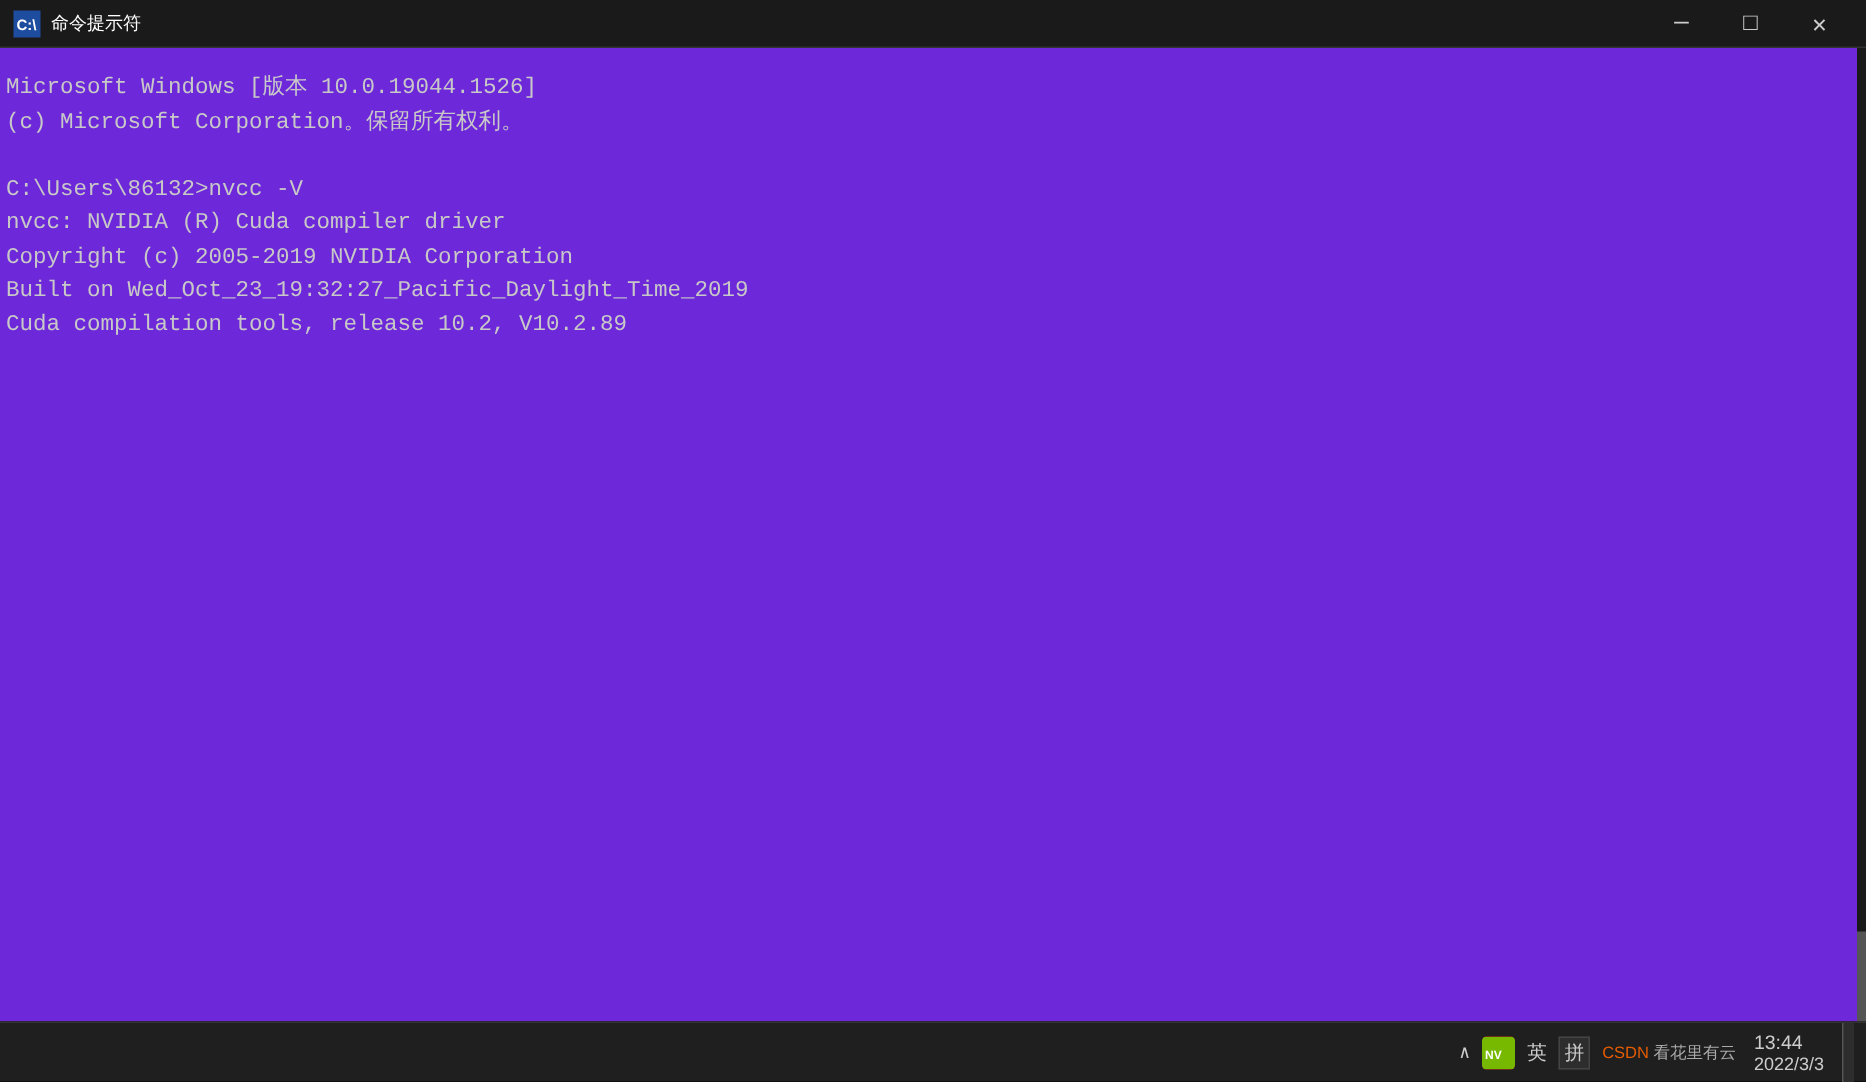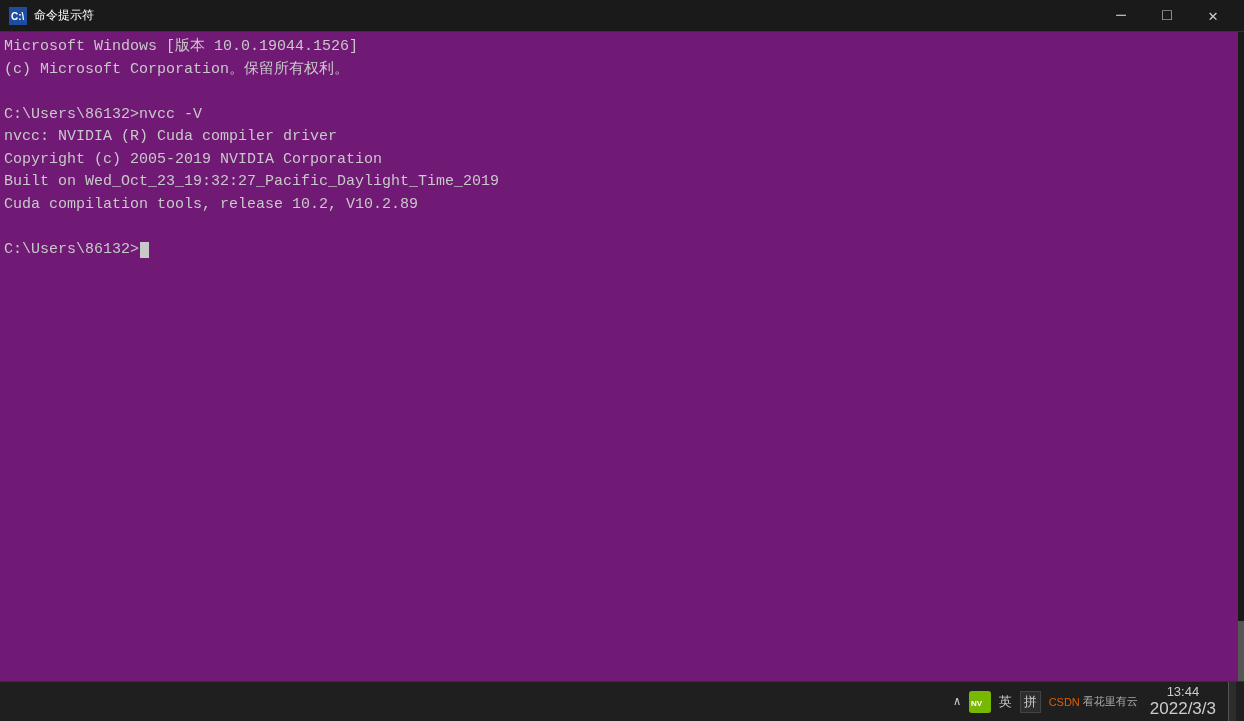--- a/index.html
+++ b/index.html
@@ -59,23 +59,23 @@
       justify-content: center;
       cursor: pointer;
       color: #ccc;
       font-size: 16px;
     }
 
     
     .terminal {
       width: 100%;
       height: calc(100% - 32px - 40px);
-      background: #701a75;
+      background: #6d28d9;
       color: #c8c8c8;
-      padding: 4px 4px;
+      padding: 16px 4px;
       font-size: 15px;
       line-height: 1.5;
       font-family: 'Courier New', Courier, monospace;
       overflow: hidden;
     }
     .terminal pre {
       white-space: pre;
       font-family: 'Courier New', Courier, monospace;
       font-size: 15px;
       color: #c8c8c8;
@@ -144,32 +144,32 @@
       font-size: 13px;
       font-family: '微软雅黑', 'Microsoft YaHei', sans-serif;
       cursor: pointer;
       background: #2d2d2d;
       padding: 1px 3px;
       border: 1px solid #444;
     }
     .taskbar-clock {
       display: flex;
       flex-direction: column;
-      align-items: center;
+      align-items: flex-start;
       cursor: pointer;
       margin-left: 4px;
     }
     .taskbar-time {
       color: #ccc;
       font-size: 13px;
       font-family: Arial, sans-serif;
     }
     .taskbar-date {
       color: #ccc;
-      font-size: 17px;
+      font-size: 12px;
       font-family: Arial, sans-serif;
     }
     .taskbar-desktop-btn {
       width: 8px;
       height: 40px;
       background: #2d2d2d;
       border-left: 1px solid #555;
       cursor: pointer;
       margin-left: 4px;
     }
@@ -214,24 +214,20 @@
   <pre><span>Microsoft Windows [版本 10.0.19044.1526]</span>
 <span>(c) Microsoft Corporation。保留所有权利。</span>
 <span></span>
 <span>C:\Users\86132&gt;nvcc -V</span>
 <span>nvcc: NVIDIA (R) Cuda compiler driver</span>
 <span>Copyright (c) 2005-2019 NVIDIA Corporation</span>
 <span>Built on Wed_Oct_23_19:32:27_Pacific_Daylight_Time_2019</span>
 <span>Cuda compilation tools, release 10.2, V10.2.89</span>
 <span></span>
 </pre>
-  <div class="cursor-line">
-    <pre>C:\Users\86132&gt;</pre>
-      <span class="cursor"></span>
-  </div>
 </div>
 
 <div class="scrollbar-area">
   <div class="scrollbar-thumb"></div>
 </div>
 
 <div class="taskbar">
   <div class="taskbar-right">
     <span class="taskbar-chevron">∧</span>
 

